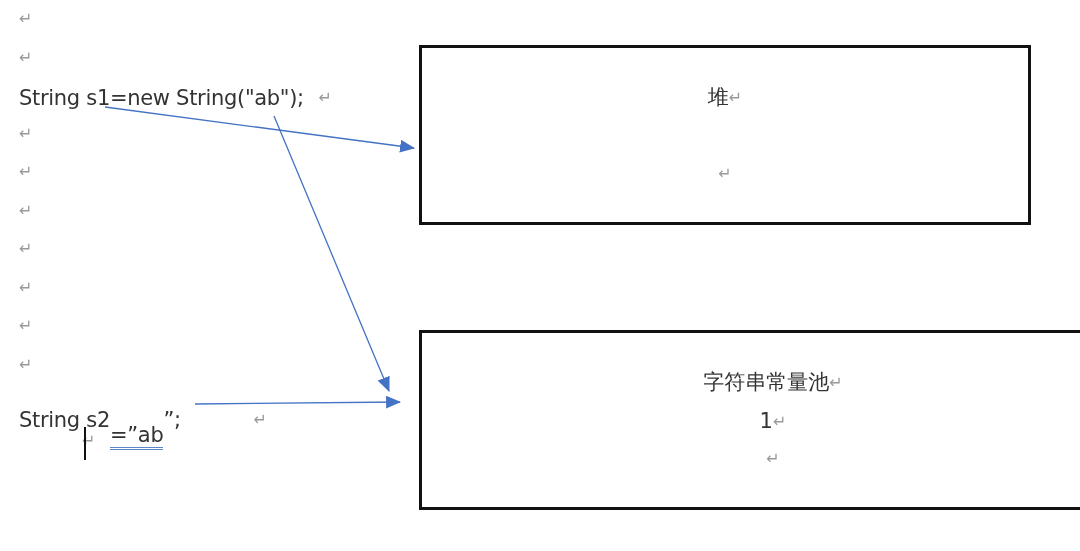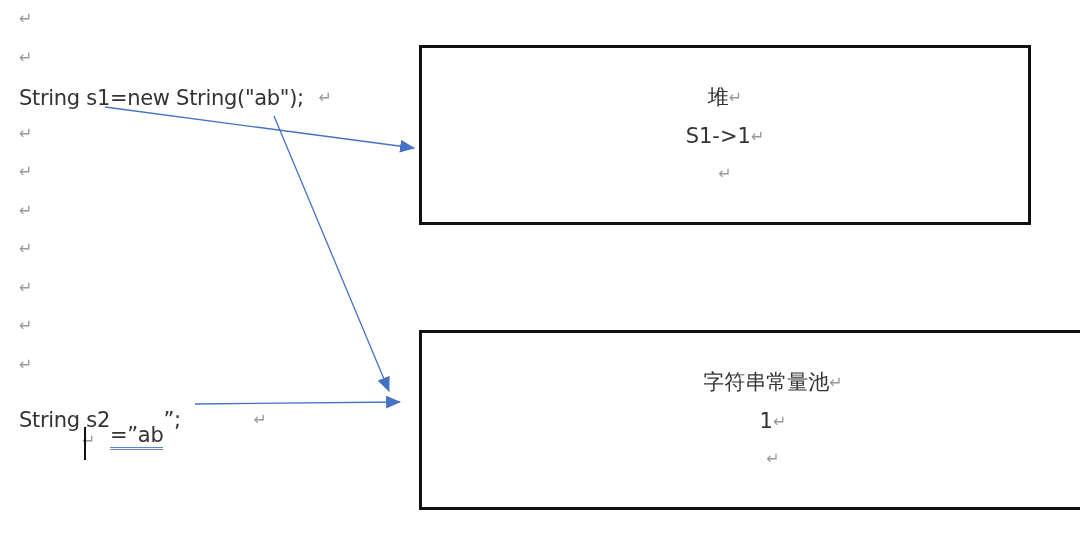--- a/index.html
+++ b/index.html
@@ -121,23 +121,20 @@
   </div>
   <div class="para" style="top:425px; left:82px">
     <span class="ret">↵</span>
   </div>
   <div class="caret"></div>
 
   <div class="box" style="left:419px; top:45px; width:612px; height:180px">
     <div class="box-line" style="top:34px">
       <span>堆</span><span class="ret">↵</span>
     </div>
-    <div class="box-line" style="top:73px">
-      <span>S1-&gt;1</span><span class="ret">↵</span>
-    </div>
     <div class="box-line" style="top:110px">
       <span class="ret">↵</span>
     </div>
   </div>
 
   <div class="box" style="left:419px; top:330px; width:708px; height:180px">
     <div class="box-line" style="top:34px">
       <span>字符串常量池</span><span class="ret">↵</span>
     </div>
     <div class="box-line" style="top:73px">

